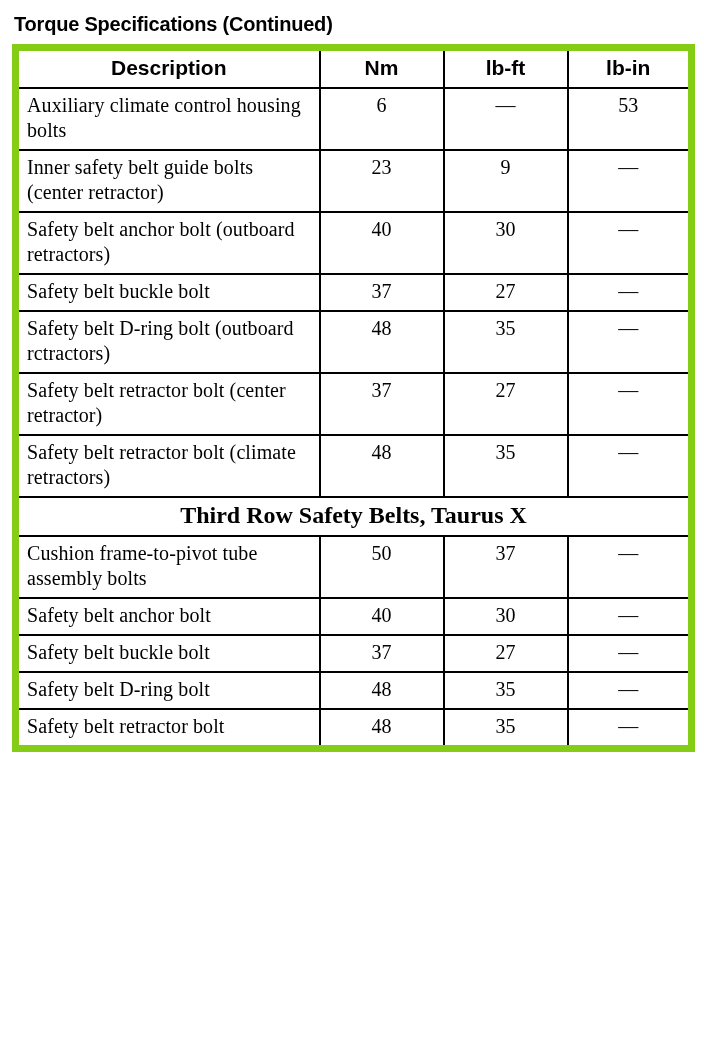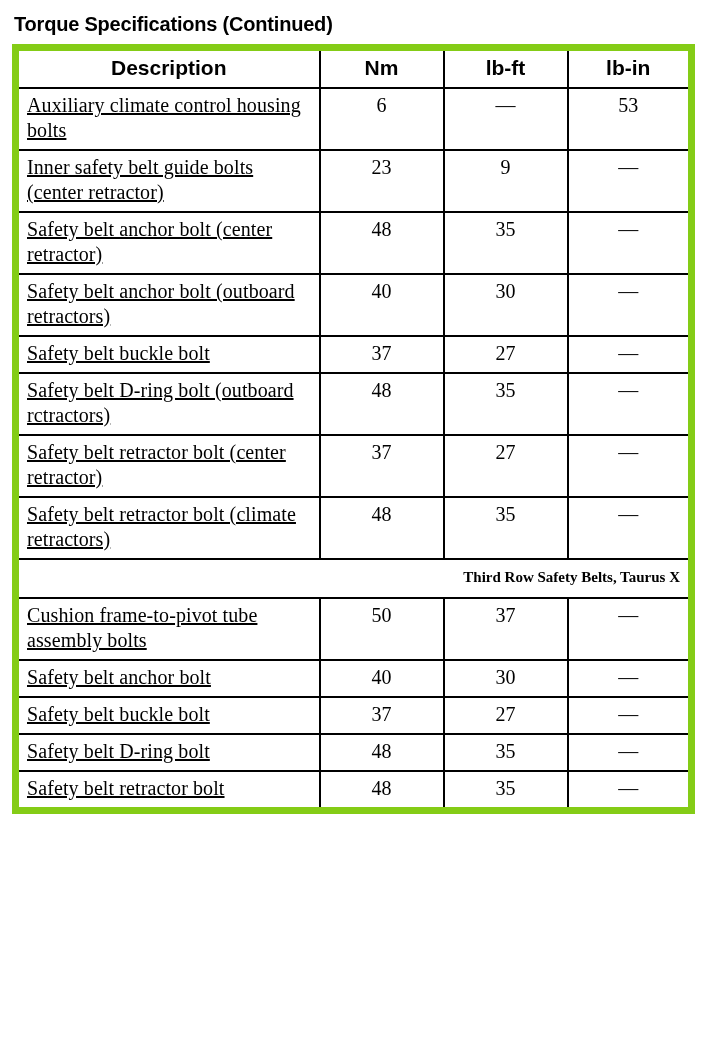--- a/index.html
+++ b/index.html
@@ -54,34 +54,33 @@
     text-align: center;
     padding: 7px 4px 8px 4px;
     border-bottom-width: 3px;
   }
   td.desc {
     font-family: "Liberation Serif", serif;
     font-size: 20px;
     line-height: 25px;
     text-align: left;
     letter-spacing: 0.1px;
-    text-decoration: underline;
   }
   td.val {
     font-family: "Liberation Serif", serif;
     font-size: 20px;
     line-height: 25px;
     text-align: center;
   }
   tr.section td {
     font-family: "Liberation Serif", serif;
     font-weight: bold;
-    font-size: 15px;
+    font-size: 24px;
     line-height: 25px;
-    text-align: right;
+    text-align: center;
     padding: 5px 8px 7px 8px;
   }
 </style>
 </head>
 <body>
 
 <div class="page">
 
   <div class="doc-title">Torque Specifications (Continued)</div>
 
@@ -104,26 +103,20 @@
         <tr>
           <td class="desc">Auxiliary climate control housing bolts</td>
           <td class="val">6</td>
           <td class="val">—</td>
           <td class="val">53</td>
         </tr>
         <tr>
           <td class="desc">Inner safety belt guide bolts (center retractor)</td>
           <td class="val">23</td>
           <td class="val">9</td>
-          <td class="val">—</td>
-        </tr>
-        <tr>
-          <td class="desc">Safety belt anchor bolt (center retractor)</td>
-          <td class="val">48</td>
-          <td class="val">35</td>
           <td class="val">—</td>
         </tr>
         <tr>
           <td class="desc">Safety belt anchor bolt (outboard retractors)</td>
           <td class="val">40</td>
           <td class="val">30</td>
           <td class="val">—</td>
         </tr>
         <tr>
           <td class="desc">Safety belt buckle bolt</td>

